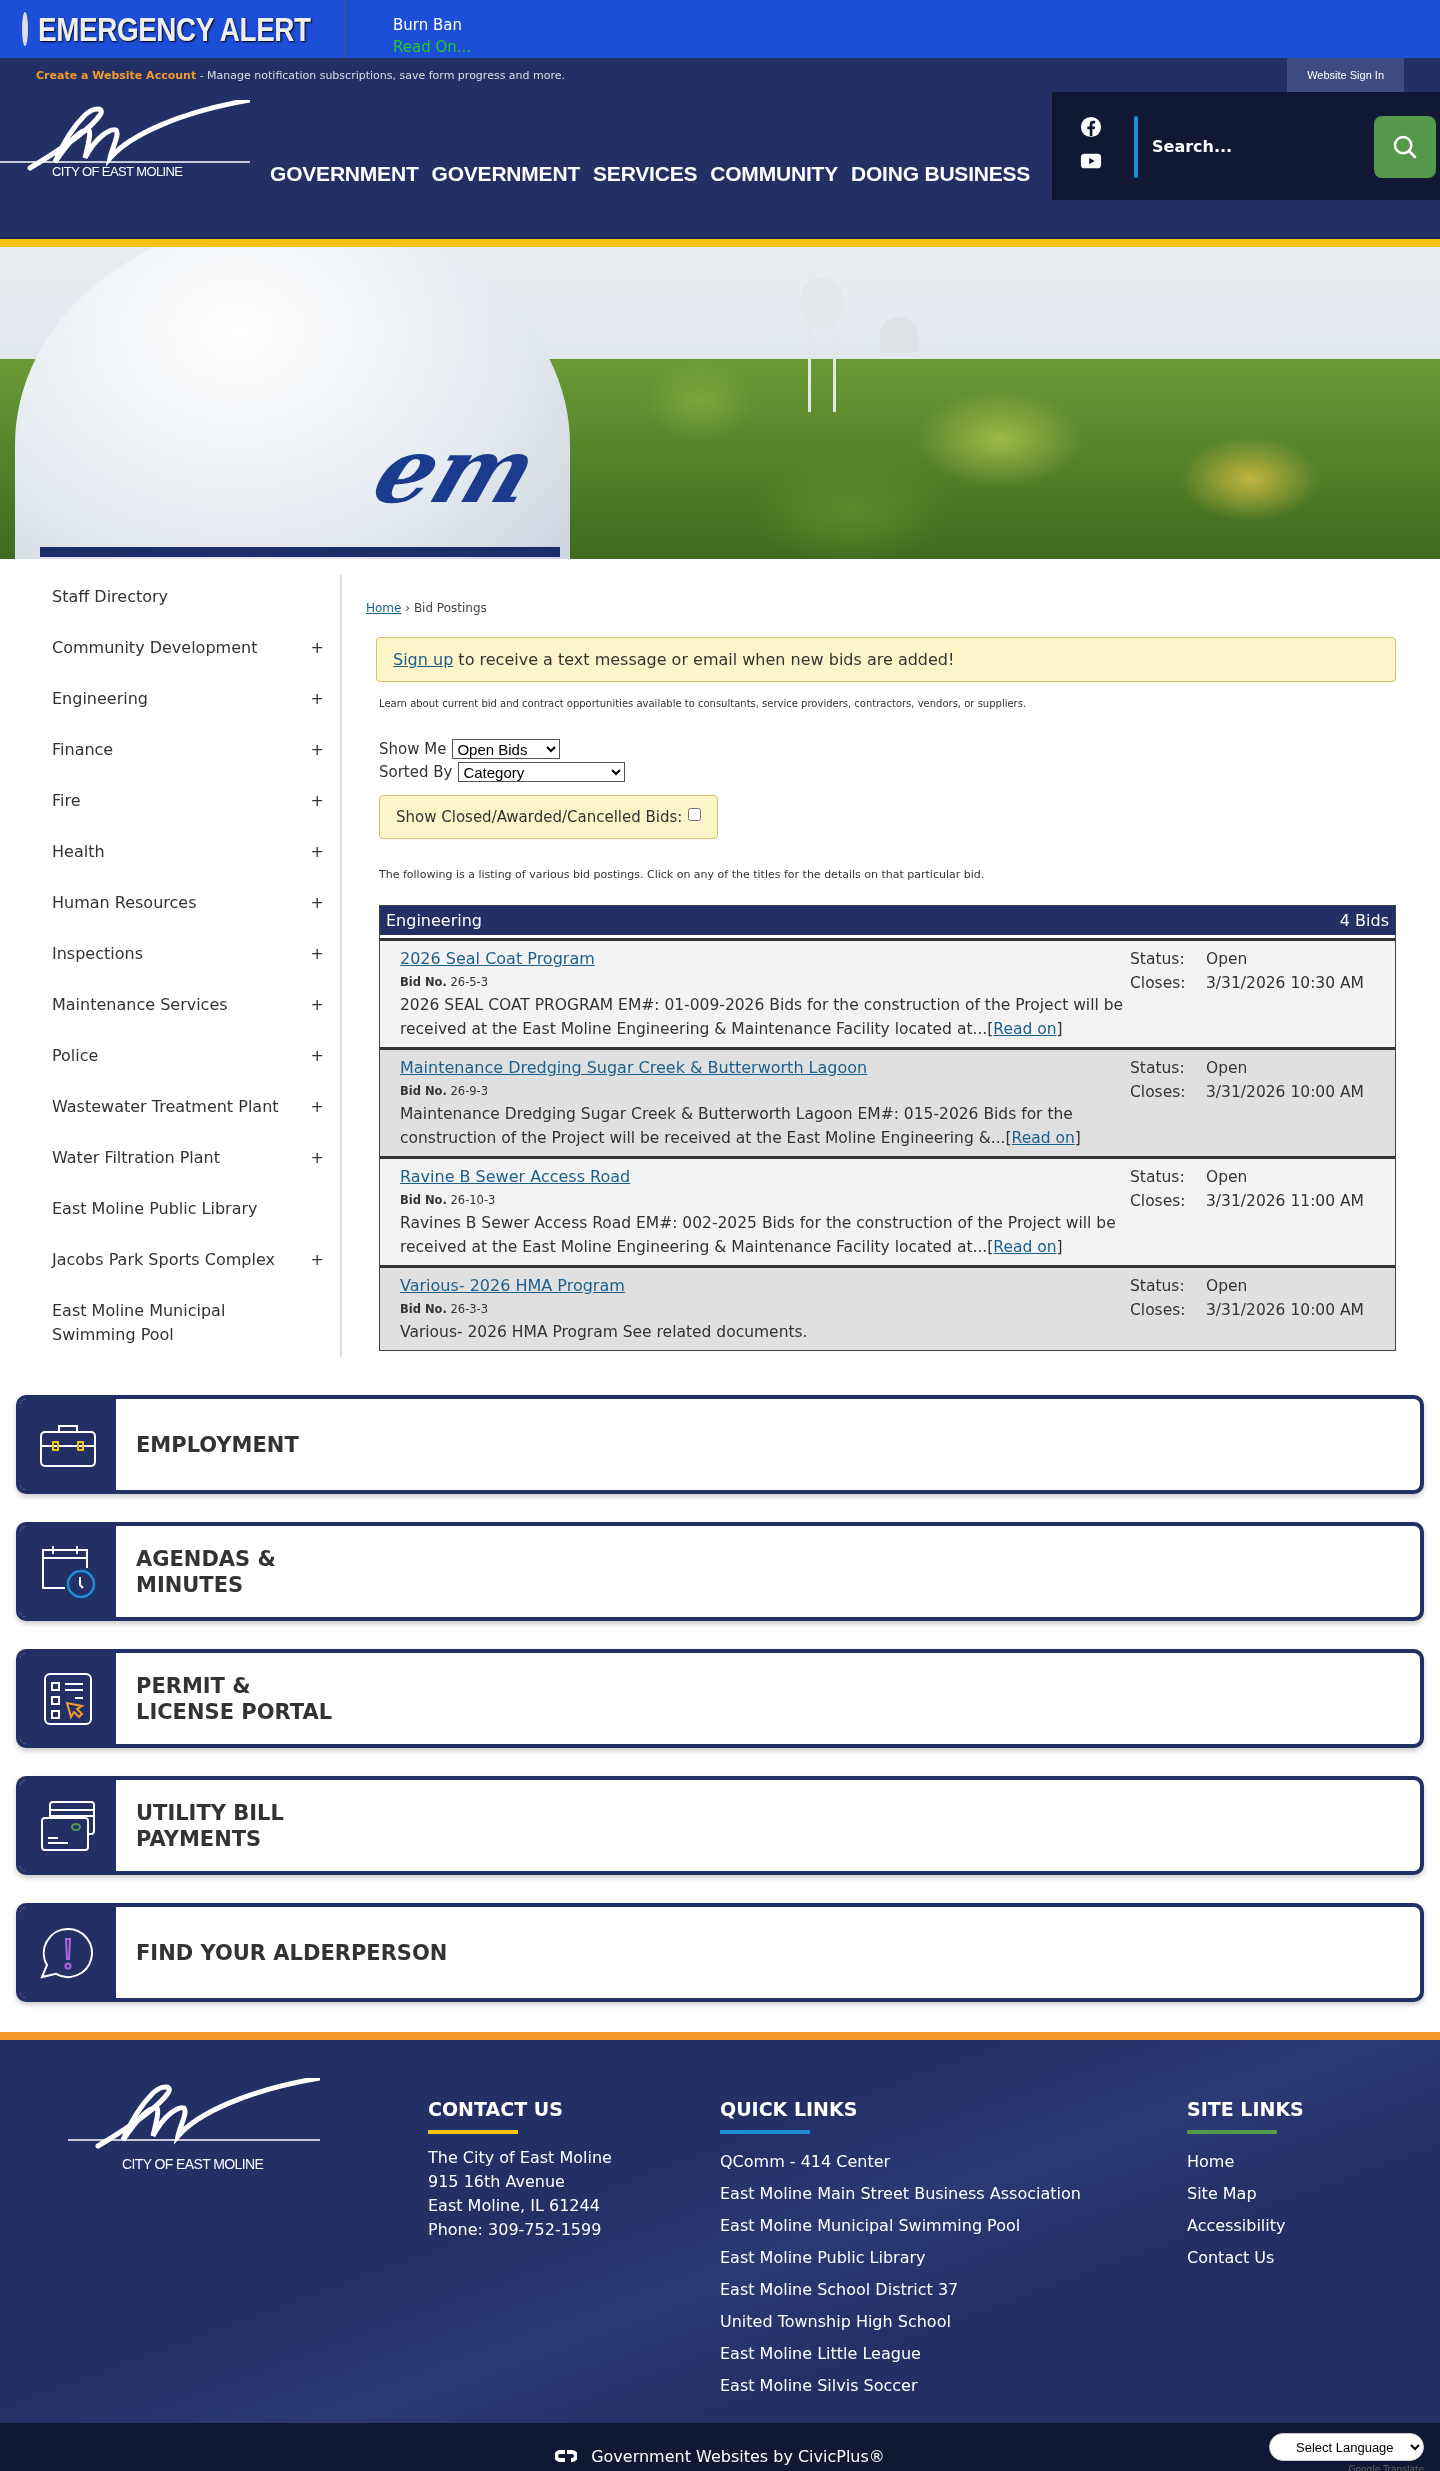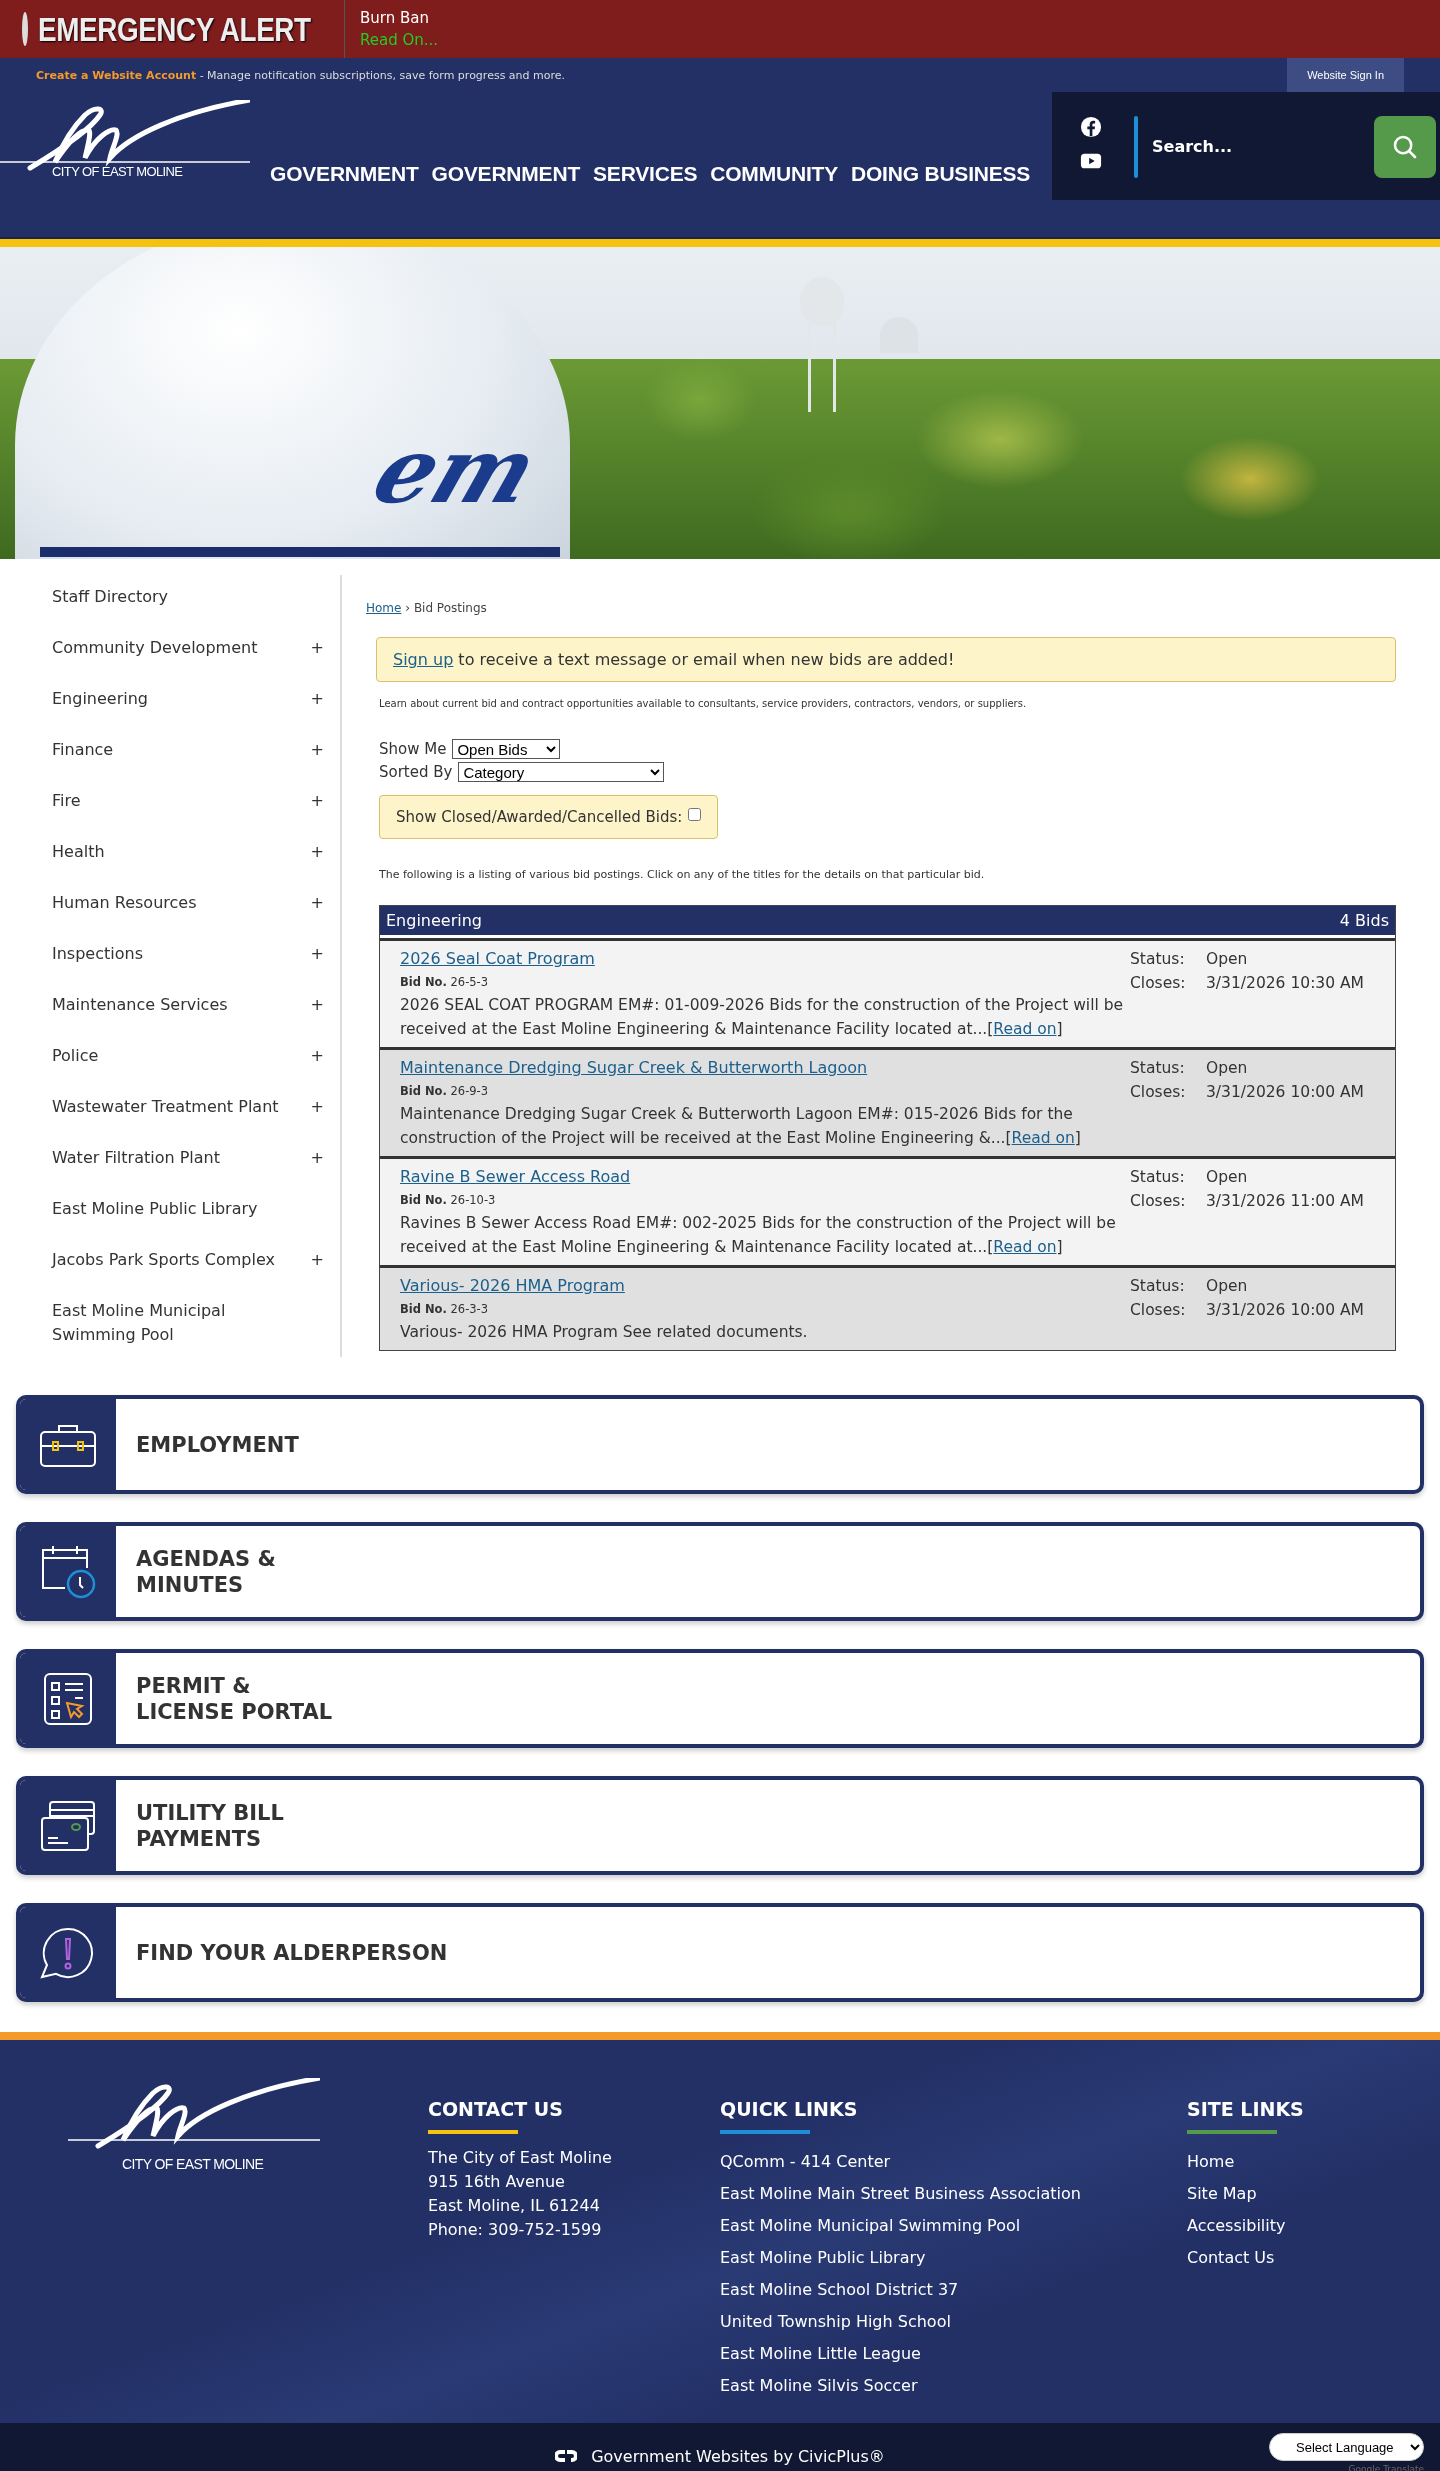--- a/index.html
+++ b/index.html
@@ -1,20 +1,20 @@
 <!DOCTYPE html>
 <html><head>
 <meta charset="utf-8">
 <style>
   * { box-sizing: border-box; margin: 0; padding: 0; }
   body { width: 1440px; font-family: "DejaVu Sans", sans-serif; background: #fff; color: #333; }
   a { color: #1b5f8c; }
 
   
-  .alert-bar { height: 58px; background: #7f1d1d; display: flex; align-items: center; }
+  .alert-bar { height: 58px; background: #1d4ed8; display: flex; align-items: flex-end; gap: 33px; }
   .alert-left { width: 345px; height: 58px; display: flex; align-items: center; padding-left: 22px; border-right: 1px solid #555; }
   .alert-dot { width: 34px; height: 34px; border-radius: 50%; background: radial-gradient(circle at 40% 35%, #ff7a5a, #d01a0a 60%, #8b0a00); border: 3px solid #ddd; margin-right: 10px; }
   .alert-title { font-family: "Liberation Sans", sans-serif; font-weight: bold; font-size: 34px; color: #eee; letter-spacing: -0.5px; transform: scaleX(0.82); transform-origin: left; white-space: nowrap; text-shadow: 1px 1px 2px #000; }
   .alert-right { padding-left: 15px; font-size: 15px; line-height: 22px; }
   .alert-right .t1 { color: #fff; }
   .alert-right .t2 { color: #22cc22; text-decoration: none; display: block; }
 
   
   .account-bar { height: 34px; background: #223066; display: flex; align-items: center; justify-content: space-between; padding-left: 36px; font-size: 11px; color: #ddd; }
   .account-bar .create { color: #f39a2a; font-weight: bold; text-decoration: none; }
@@ -248,21 +248,21 @@
 
     <p class="intro">Learn about current bid and contract opportunities available to consultants, service providers, contractors, vendors, or suppliers.</p>
 
     <div class="filters">
       <div class="row">
         <span>Show Me</span>
         <select style="width:108px"><option>Open Bids</option></select>
       </div>
       <div class="row">
         <span>Sorted By</span>
-        <select style="width:206px"><option>Category</option></select>
+        <select style="width:167px"><option>Category</option></select>
       </div>
     </div>
 
     <div class="closed-box">
       <span>Show Closed/Awarded/Cancelled Bids:</span>
       <input type="checkbox" style="">
     </div>
 
     <p class="listing-text">The following is a listing of various bid postings. Click on any of the titles for the details on that particular bid.</p>
 

